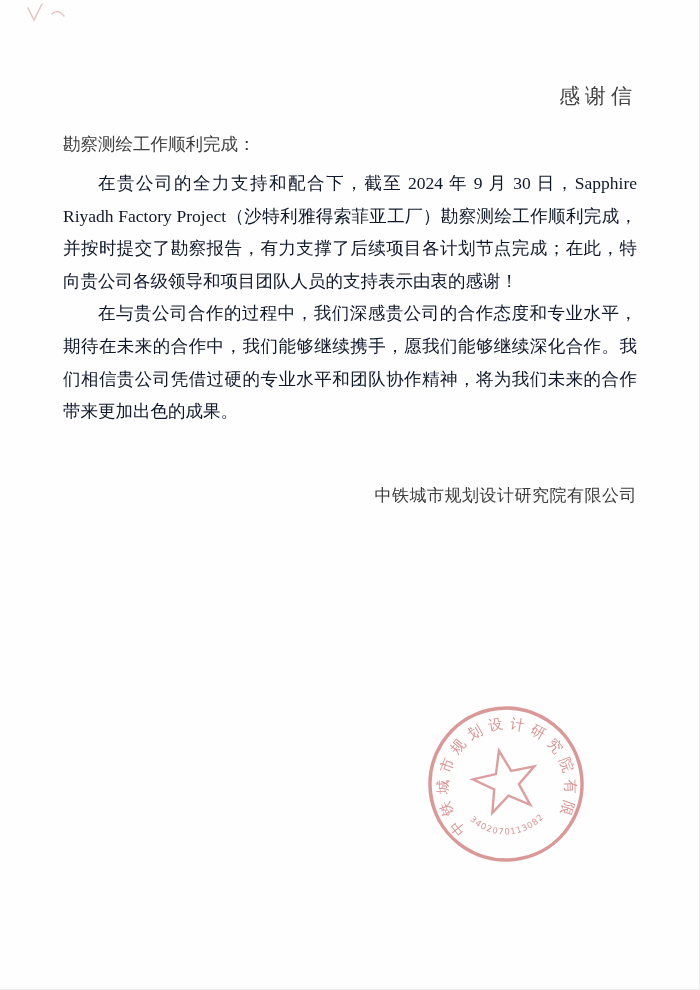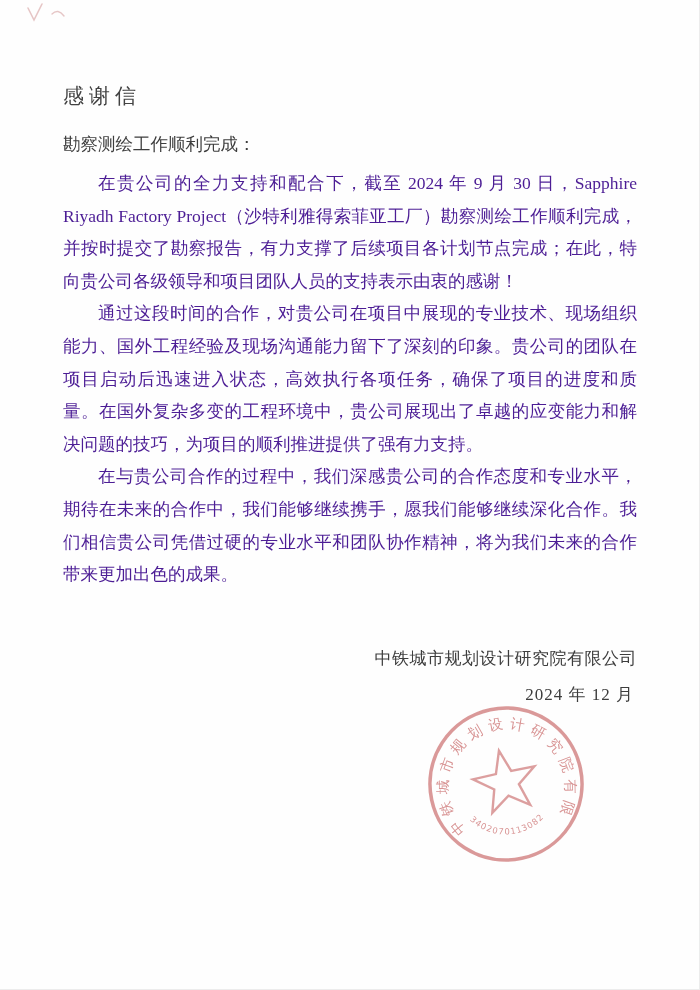--- a/index.html
+++ b/index.html
@@ -10,38 +10,38 @@
     background: #fefefe;
     font-family: "Liberation Serif", "DejaVu Serif", serif;
     color: #3d3d3d;
     overflow: hidden;
     box-shadow: inset -1px -1px 0 #ececec;
   }
   .content { padding: 82px 63px 0 63px; }
   .letter-title {
     font-size: 21px;
     font-weight: normal;
-    text-align: left;
+    text-align: right;
     letter-spacing: 5px;
     margin: 0;
     color: #424242;
   }
   .salutation {
     font-size: 17.5px;
     margin-top: 22px;
     color: #3d3d3d;
   }
   .letter-body { margin-top: 11px; }
   .letter-body p {
     font-size: 17.5px;
     line-height: 32.6px;
     text-align: justify;
     text-indent: 2em;
     margin: 0;
-    color: #4c1d95;
+    color: #0f172a;
   }
   .signature-block {
     margin-top: 56px;
     text-align: right;
     font-size: 17px;
     color: #3d3d3d;
     position: relative;
     z-index: 2;
   }
   .signature-company { margin: 0; letter-spacing: 0.5px; }
@@ -77,27 +77,25 @@
   </svg>
 
   <div class="content">
 
     <h1 class="letter-title">感谢信</h1>
 
     <div class="salutation">勘察测绘工作顺利完成：</div>
 
     <div class="letter-body">
       <p>在贵公司的全力支持和配合下，截至 2024 年 9 月 30 日，Sapphire Riyadh Factory Project（沙特利雅得索菲亚工厂）勘察测绘工作顺利完成，并按时提交了勘察报告，有力支撑了后续项目各计划节点完成；在此，特向贵公司各级领导和项目团队人员的支持表示由衷的感谢！</p>
-      <p>通过这段时间的合作，对贵公司在项目中展现的专业技术、现场组织能力、国外工程经验及现场沟通能力留下了深刻的印象。贵公司的团队在项目启动后迅速进入状态，高效执行各项任务，确保了项目的进度和质量。在国外复杂多变的工程环境中，贵公司展现出了卓越的应变能力和解决问题的技巧，为项目的顺利推进提供了强有力支持。</p>
       <p>在与贵公司合作的过程中，我们深感贵公司的合作态度和专业水平，期待在未来的合作中，我们能够继续携手，愿我们能够继续深化合作。我们相信贵公司凭借过硬的专业水平和团队协作精神，将为我们未来的合作带来更加出色的成果。</p>
     </div>
 
     <div class="signature-block">
       <p class="signature-company">中铁城市规划设计研究院有限公司</p>
-      <p class="signature-date">2024 年 12 月</p>
     </div>
 
   </div>
 
   <svg class="stamp" viewBox="0 0 172 172">
     <g transform="rotate(-12 86 86)" stroke="#c45b5b" fill="#c45b5b">
 
       <circle cx="86" cy="86" r="76" fill="none" stroke-width="3.6" opacity="0.85"></circle>
 
       <path d="M86 52 L93.8 74.2 L117.4 74.6 L98.6 88.8 L105.4 111.4 L86 98 L66.6 111.4 L73.4 88.8 L54.6 74.6 L78.2 74.2 Z" fill="none" stroke-width="2.4" opacity="0.8"></path>

